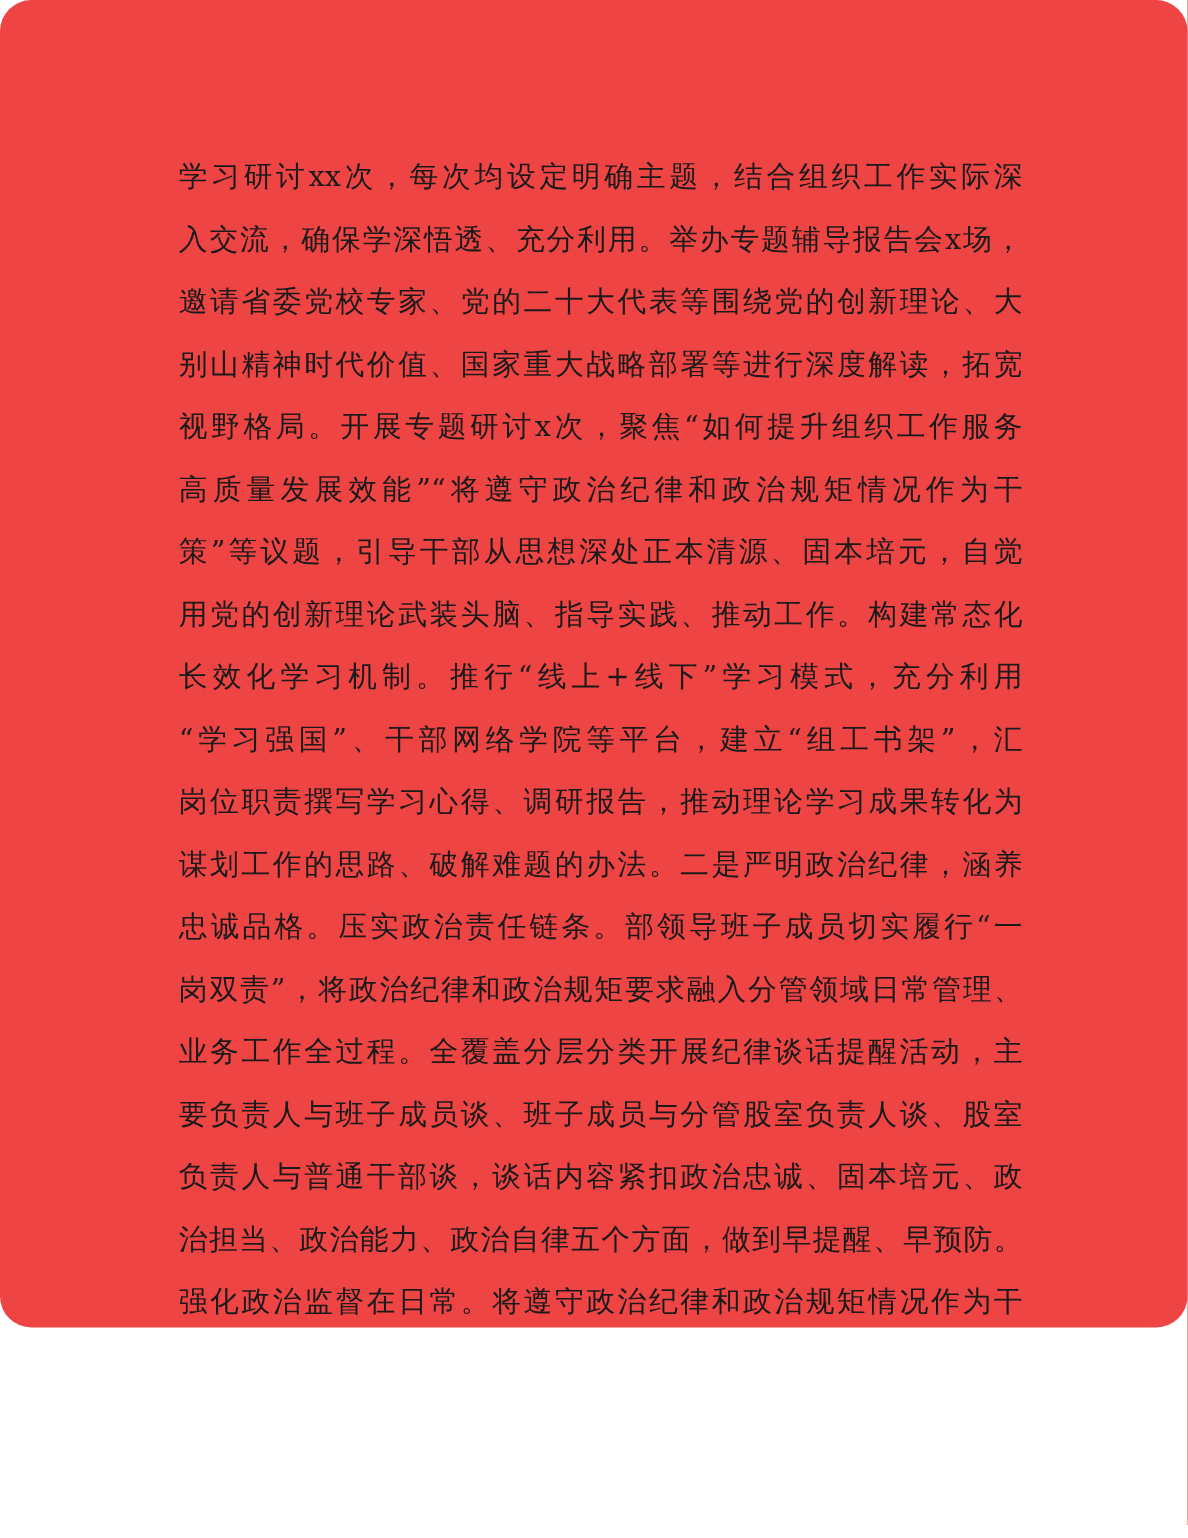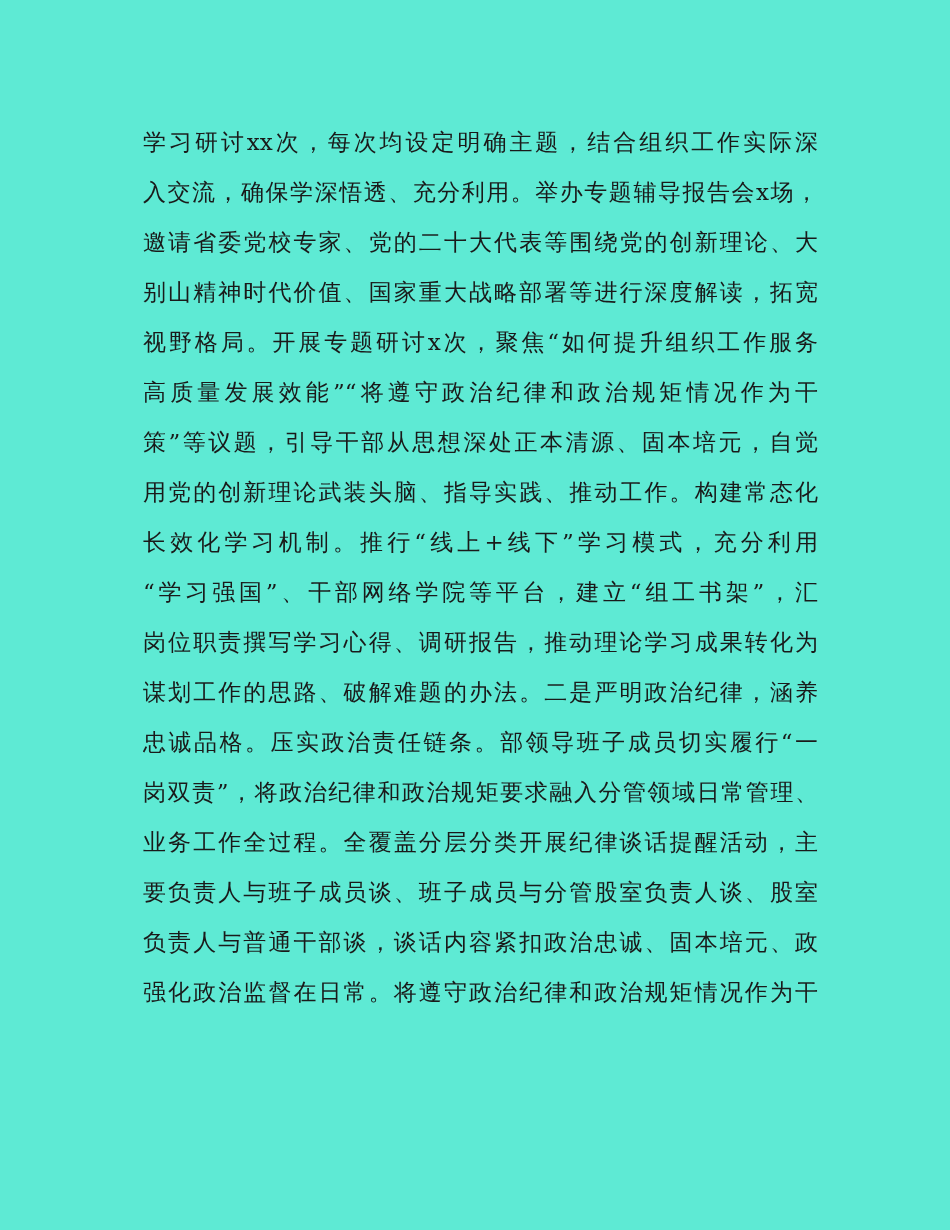--- a/index.html
+++ b/index.html
@@ -8,23 +8,24 @@
   }
   body {
     width: 950px;
     height: 1230px;
     background: #ffffff;
     overflow: hidden;
   }
   .page {
     position: relative;
     width: 950px;
-    height: 1230px;
-    background: #5eead4;
+    height: 1062px;
+    background: #ef4444;
     font-family: "DejaVu Serif", "Liberation Serif", serif;
+    border-radius: 25px;
   }
   .text-block {
     position: absolute;
     left: 143px;
     top: 117px;
     width: 675px;
   }
   .doc-line {
     height: 50px;
     line-height: 50px;
@@ -52,15 +53,16 @@
     <div class="doc-line">用党的创新理论武装头脑、指导实践、推动工作。构建常态化</div>
     <div class="doc-line">长效化学习机制。推行“线上+线下”学习模式，充分利用</div>
     <div class="doc-line">“学习强国”、干部网络学院等平台，建立“组工书架”，汇</div>
     <div class="doc-line">岗位职责撰写学习心得、调研报告，推动理论学习成果转化为</div>
     <div class="doc-line">谋划工作的思路、破解难题的办法。二是严明政治纪律，涵养</div>
     <div class="doc-line">忠诚品格。压实政治责任链条。部领导班子成员切实履行“一</div>
     <div class="doc-line">岗双责”，将政治纪律和政治规矩要求融入分管领域日常管理、</div>
     <div class="doc-line">业务工作全过程。全覆盖分层分类开展纪律谈话提醒活动，主</div>
     <div class="doc-line">要负责人与班子成员谈、班子成员与分管股室负责人谈、股室</div>
     <div class="doc-line">负责人与普通干部谈，谈话内容紧扣政治忠诚、固本培元、政</div>
+    <div class="doc-line">治担当、政治能力、政治自律五个方面，做到早提醒、早预防。</div>
     <div class="doc-line">强化政治监督在日常。将遵守政治纪律和政治规矩情况作为干</div>
   </div>
 </div>
 
 </body></html>

